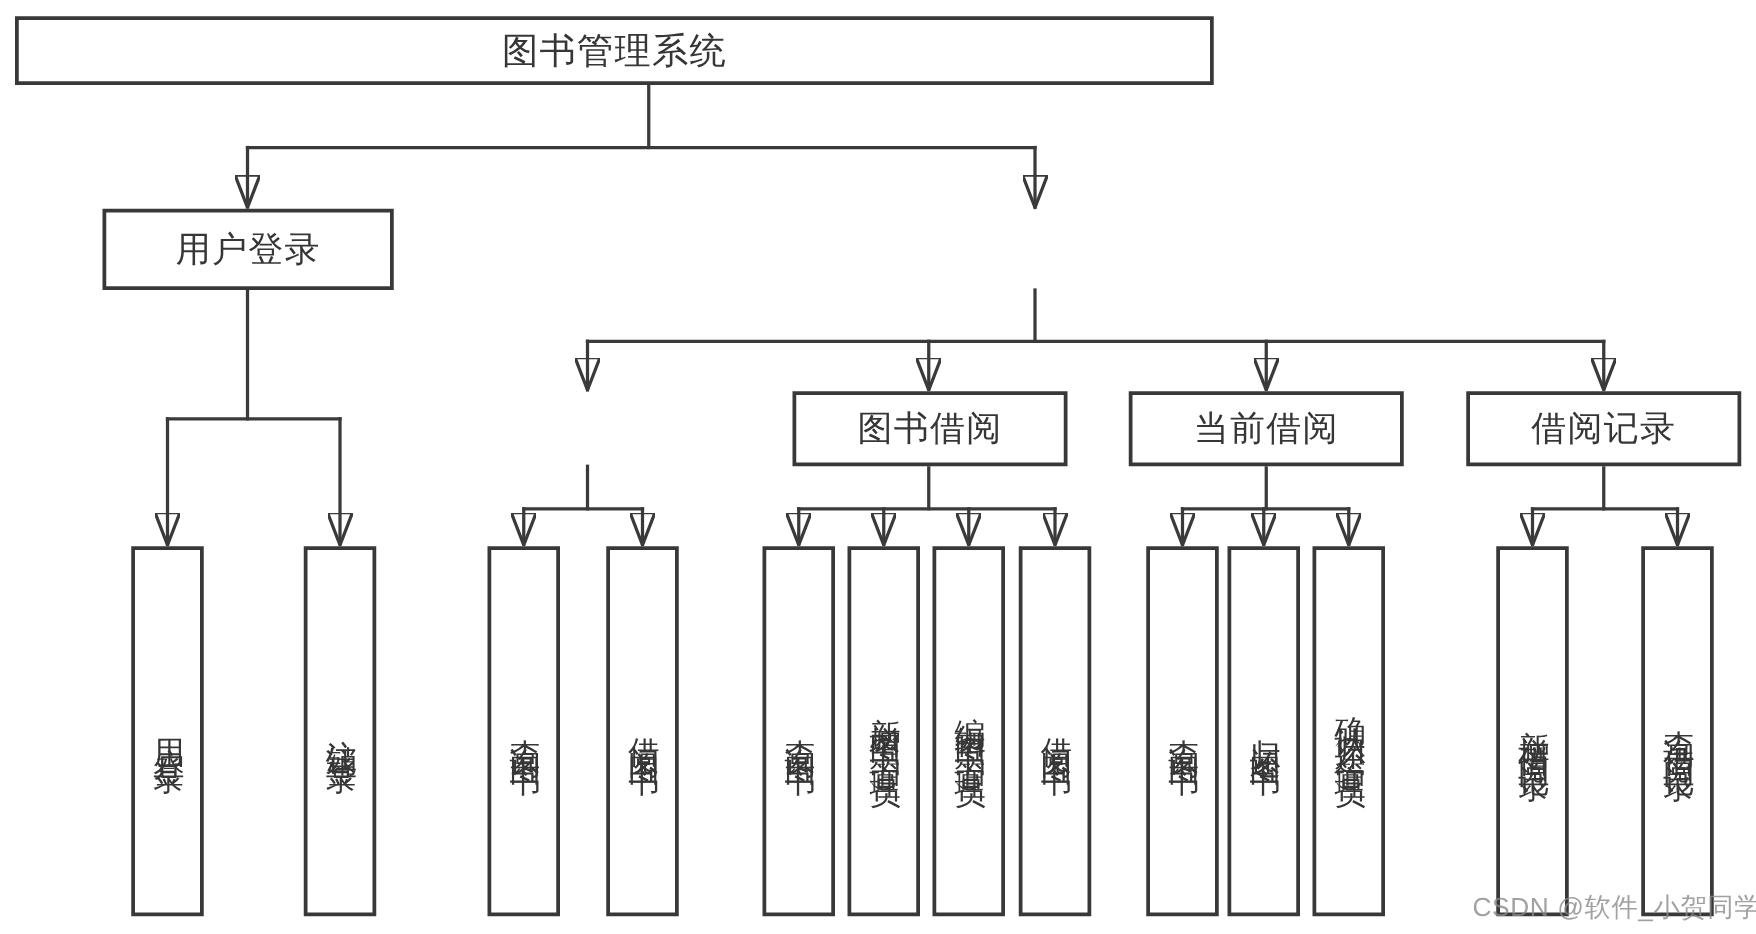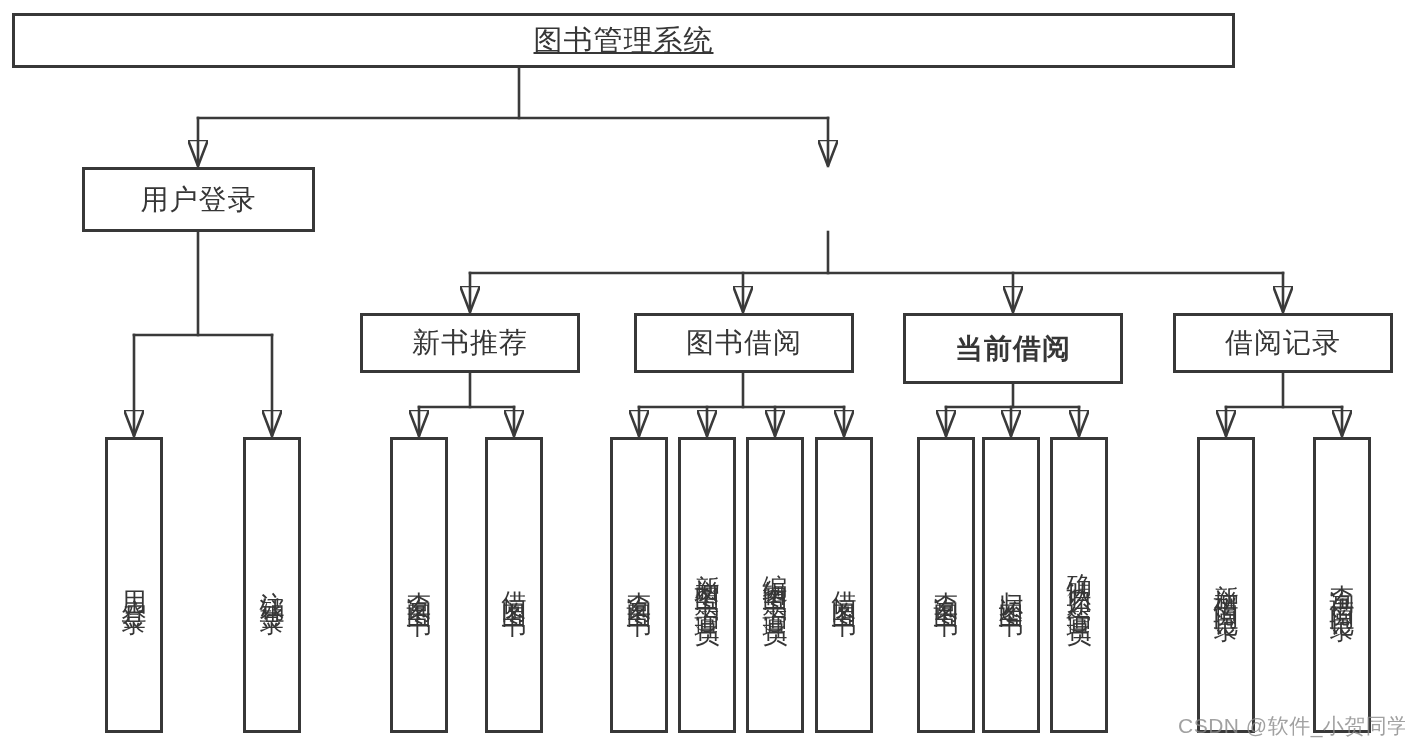--- a/index.html
+++ b/index.html
@@ -117,27 +117,26 @@
     <path d="M946 407 V436" marker-end="url(#arrow)"></path>
     <path d="M1011 407 V436" marker-end="url(#arrow)"></path>
     <path d="M1079 407 V436" marker-end="url(#arrow)"></path>
 
     <path d="M1283 373 V407"></path>
     <path d="M1226 407 H1342"></path>
     <path d="M1226 407 V436" marker-end="url(#arrow)"></path>
     <path d="M1342 407 V436" marker-end="url(#arrow)"></path>
   </svg>
 
-  <div class="box hlabel root-label" style="left:12px; top:13px; width:1223px; height:55px;text-decoration:underline;">图书管理系统</div>
+  <div class="box hlabel root-label" style="left:12px; top:13px; width:959px; height:55px;">图书管理系统</div>
 
   <div class="box hlabel" style="left:82px; top:167px; width:233px; height:65px;">用户登录</div>
 
-  <div class="box hlabel" style="left:360px; top:313px; width:220px; height:60px;">新书推荐</div>
   <div class="box hlabel" style="left:634px; top:313px; width:220px; height:60px;">图书借阅</div>
-  <div class="box hlabel" style="left:903px; top:313px; width:220px; height:71px;font-weight:bold;">当前借阅</div>
+  <div class="box hlabel" style="left:903px; top:313px; width:220px; height:60px;">当前借阅</div>
   <div class="box hlabel" style="left:1173px; top:313px; width:220px; height:60px;">借阅记录</div>
 
   <div class="box leaf" style="left:105px;">
     <span class="vtext">用户登录</span>
   </div>
   <div class="box leaf" style="left:243px;">
     <span class="vtext">注销登录</span>
   </div>
 
   <div class="box leaf" style="left:390px;">

